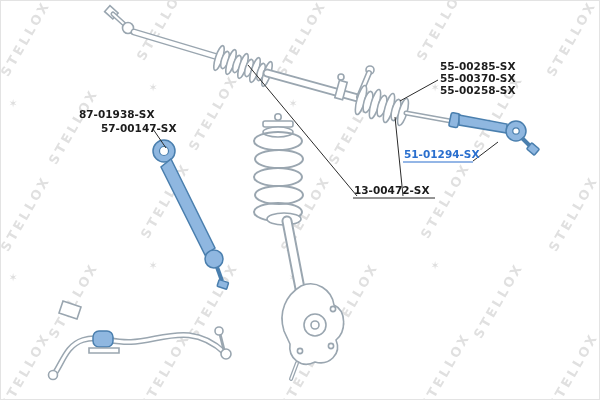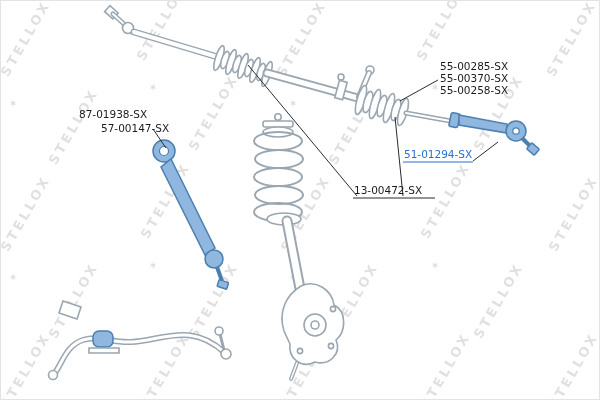--- a/index.html
+++ b/index.html
@@ -18,21 +18,21 @@
   
   svg.art{position:absolute;left:0;top:0;}
   .tube-o{stroke:#9aa6b0;fill:none;stroke-linecap:round;}
   .tube-i{stroke:#ffffff;fill:none;stroke-linecap:round;}
   .part{fill:#ffffff;stroke:#9aa6b0;stroke-width:1.6;}
   .blue{fill:#8fb7e0;stroke:#4a7fae;stroke-width:1.5;}
   .spring{fill:none;stroke:#9aa6b0;stroke-width:2;}
   .lead{stroke:#2b2b2b;stroke-width:1;fill:none;}
   
   .lbl{
-    position:absolute;font-size:10.5px;font-weight:400;color:#1c1c1c;
+    position:absolute;font-size:10.5px;font-weight:700;color:#1c1c1c;
     white-space:nowrap;line-height:1.1;
   }
   .lbl.link{color:#2a6fce;cursor:pointer;text-align:center;}
 </style>
 </head>
 <body>
 
 <div class="stage">
 
   <div>

